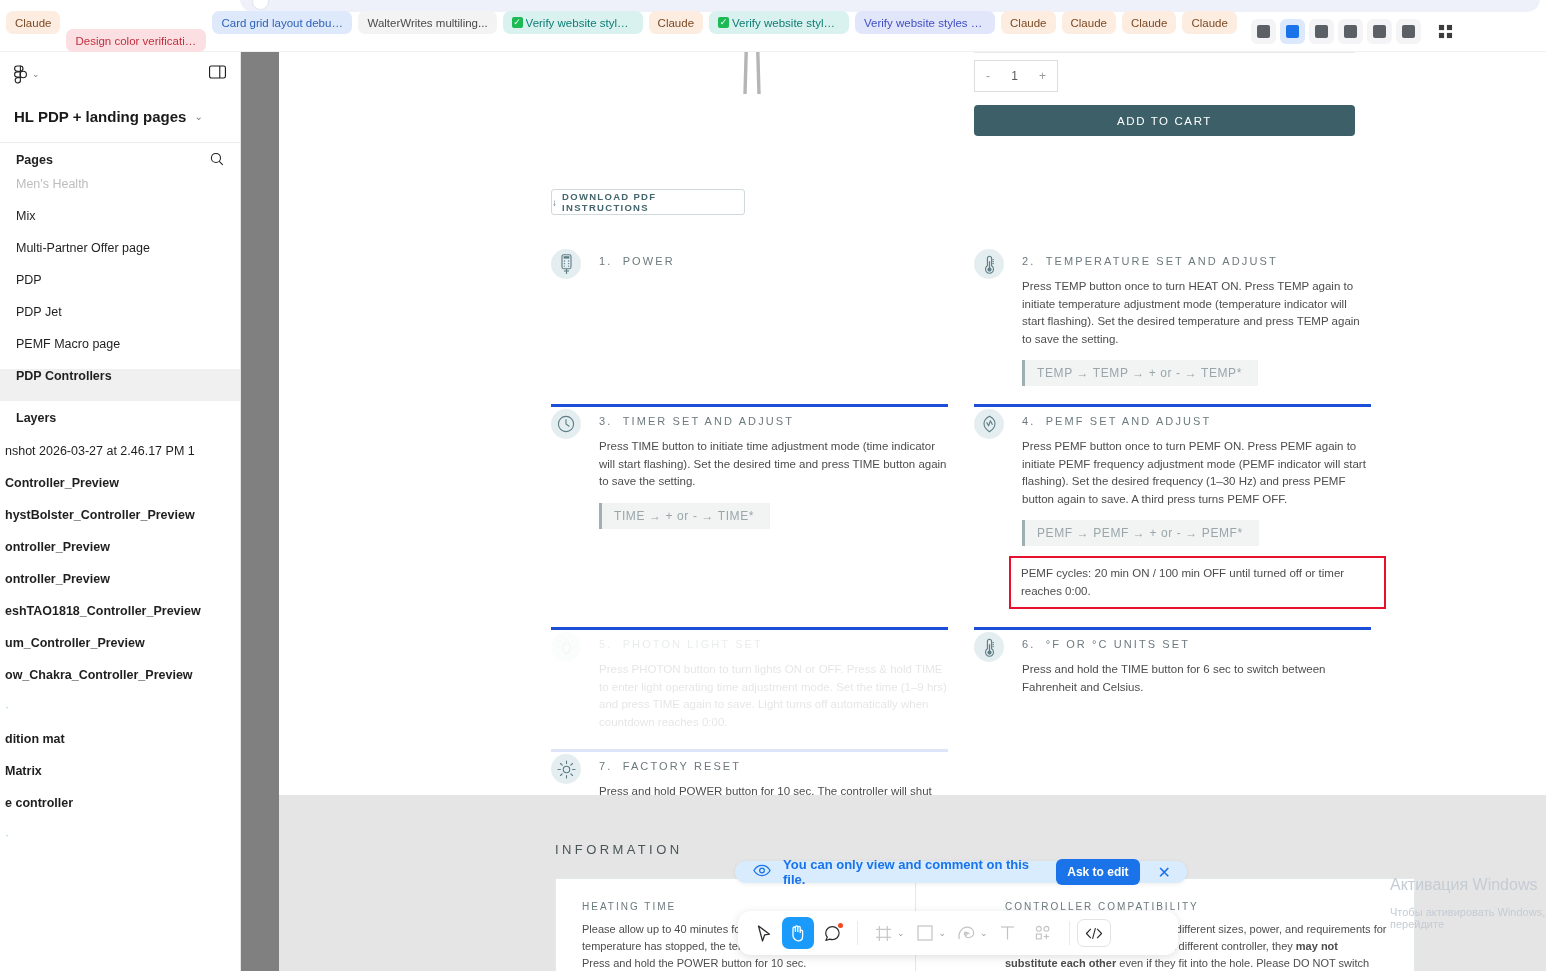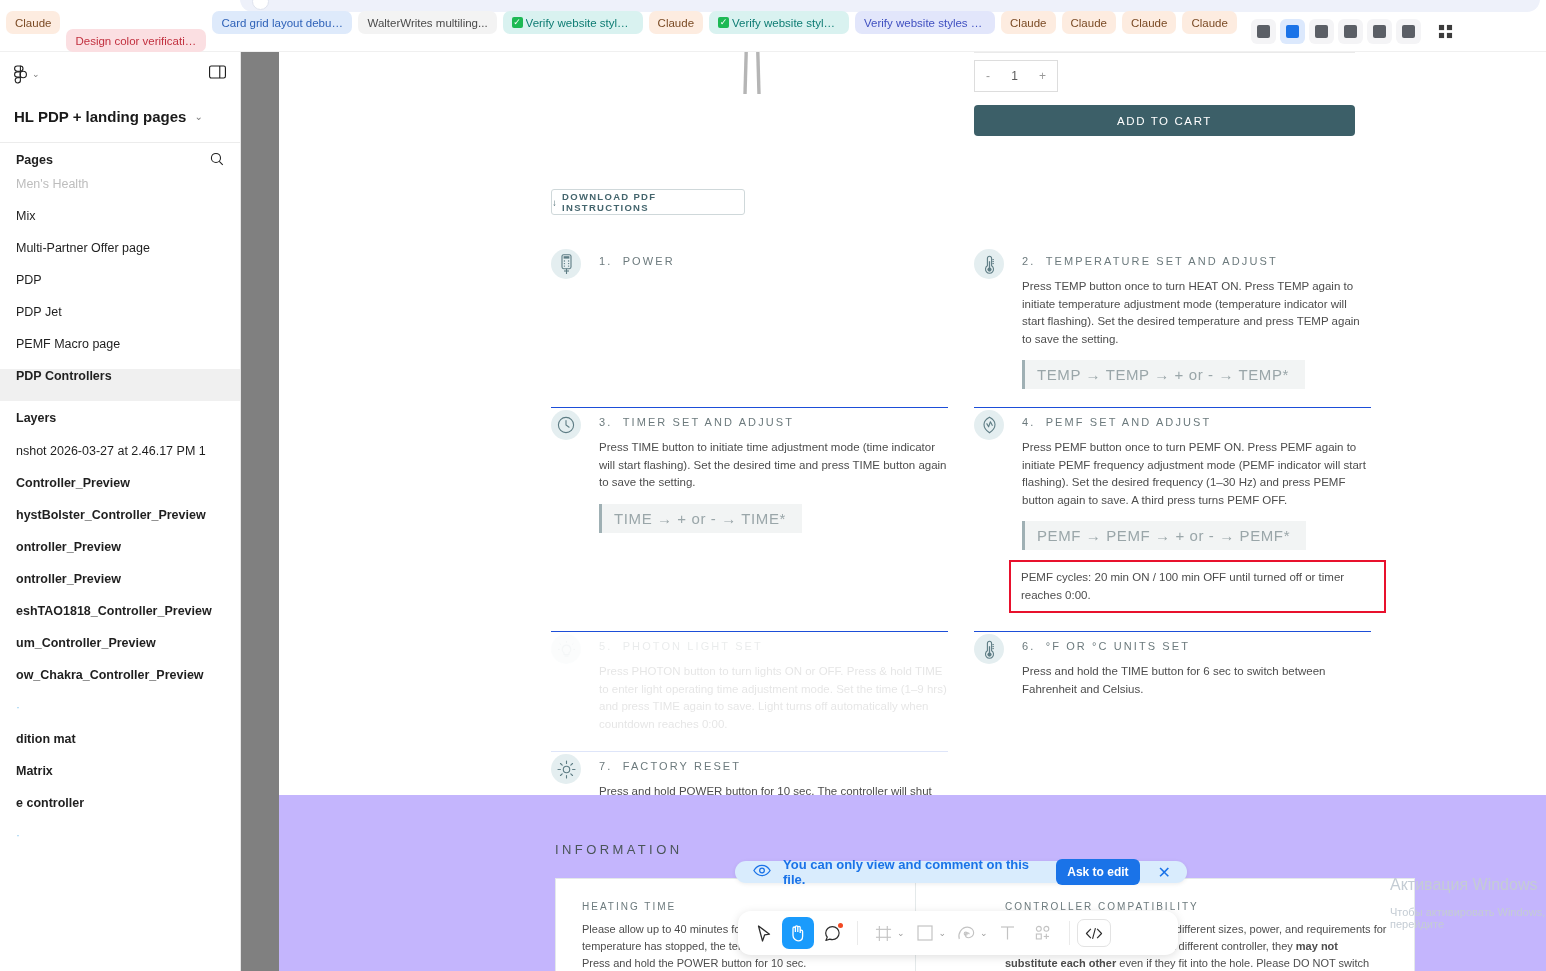--- a/index.html
+++ b/index.html
@@ -73,21 +73,21 @@
   .sb-pages { height: 34px; display: flex; align-items: center;
               justify-content: space-between; padding: 0 16px;
               font-size: 12.5px; font-weight: 700; color: #1f1f1f; }
   .sb-item { height: 32px; display: flex; align-items: flex-start; padding: 0 16px;
              font-size: 12.5px; color: #1f1f1f; }
   .sb-item.sel { background: #f0f0f0; font-weight: 700; }
   .sb-item.clipped { color: #bdbdbd; }
   .sb-layers-hd { height: 34px; display: flex; align-items: center; padding: 0 16px;
                   font-size: 12.5px; font-weight: 700; color: #1f1f1f; }
   .sb-layer { height: 32px; display: flex; align-items: center;
-              padding-left: 16px; font-size: 12.5px; color: #1f1f1f;
+              padding-left: 5px; font-size: 12.5px; color: #1f1f1f;
               font-weight: 600; white-space: nowrap; }
   .sb-layer.plain { font-weight: 400; }
   .sb-dot { color: #8ec9ef; font-size: 12px; }
 
   
   .canvas {
     position: absolute; top: 52px; left: 241px; width: 1305px; height: 919px;
     background: #8f8f8f; overflow: hidden;
   }
   .canvas-gutter {
@@ -125,55 +125,55 @@
     border: 1px solid #cfd8da; border-radius: 3px; color: #44656d;
     font-size: 9.5px; letter-spacing: 1.3px; font-weight: 700;
     display: flex; align-items: center; justify-content: center; gap: 4px;
   }
 
   
   .steps { position: absolute; left: 272px; top: 195px; width: 820px; }
   .step-row { display: flex; gap: 26px; }
   .step {
     width: 397px; position: relative; padding-left: 48px; padding-top: 2px;
-    border-bottom: 1px solid #1d4ed8; padding-bottom: 18px;
+    border-bottom: 3px solid #1d4ed8; padding-bottom: 18px;
   }
   .step.noline { border-bottom: none; }
   .step-ico {
     position: absolute; left: 0; top: 2px; width: 30px; height: 30px;
     border-radius: 50%; background: #e4eef0;
     display: flex; align-items: center; justify-content: center;
   }
   .step h3 {
     font-size: 11px; font-weight: 400; letter-spacing: 2.1px; color: #6c7a7d;
     margin: 6px 0 11px;
   }
   .step p {
     font-size: 11.5px; line-height: 17.5px; color: #4d4d4d; margin: 0;
   }
   .codebox {
     margin-top: 12px; display: inline-block; background: #f2f4f4;
     border-left: 3px solid #9fb0b4; padding: 6px 16px 6px 12px;
-    font-size: 15px; color: #9aa6a9; letter-spacing: .6px;
+    font-size: 12px; color: #9aa6a9; letter-spacing: .6px;
   }
   .faded { opacity: .14; }
   .note-hl {
     margin-top: 10px; border: 2px solid #e8112d; padding: 7px 10px;
     position: relative; left: -13px; width: 377px;
   }
   .note-hl p { font-size: 11.5px; line-height: 17.5px; color: #4d4d4d; }
   .red-underline {
     position: absolute; left: 172px; top: 55px; width: 122px; height: 2px;
     background: #e8112d;
   }
 
   
   .infoband {
     position: absolute; left: 0; top: 743px; width: 1267px; height: 176px;
-    background: #c4b5fd;
+    background: #e5e5e5;
   }
   .infoband h2 {
     position: absolute; left: 276px; top: 47px; font-size: 13px;
     letter-spacing: 3.4px; color: #4a5558; font-weight: 400;
   }
   .infocard {
     position: absolute; left: 276px; top: 83px; width: 860px; height: 95px;
     background: #fff; border: 1px solid #e4e9ea; padding: 22px 26px;
     display: flex; gap: 40px;
   }

